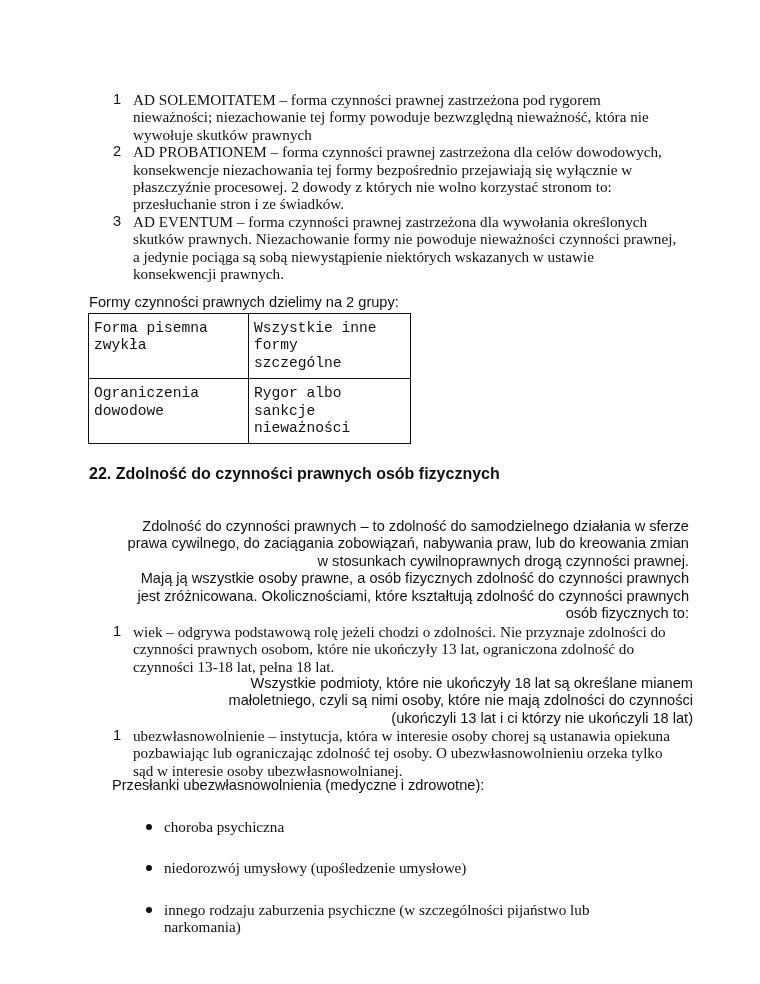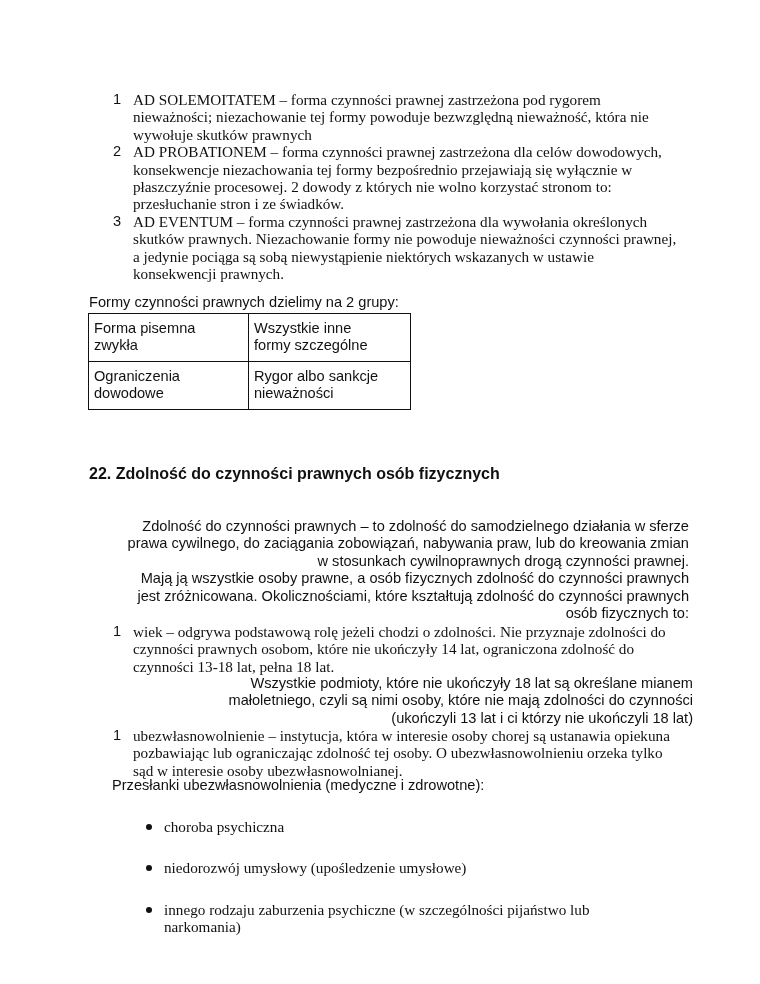--- a/index.html
+++ b/index.html
@@ -5,21 +5,21 @@
   html, body { margin: 0; padding: 0; background: #ffffff; }
   body { width: 760px; height: 984px; position: relative; overflow: hidden; color: #111; }
   .serif { font-family: "Liberation Serif", "DejaVu Serif", serif; font-size: 15.2px; line-height: 17.4px; }
   .sans { font-family: "Liberation Sans", "DejaVu Sans", sans-serif; font-size: 14.6px; line-height: 17.4px; text-align: right; }
   .abs { position: absolute; }
   .numlist { position: absolute; left: 100px; width: 580px; }
   .numitem { position: relative; padding-left: 33px; }
   .numitem .num { position: absolute; left: 13px; top: 0; font-family: "Liberation Sans", "DejaVu Sans", sans-serif; font-size: 14.6px; }
   .heading { position: absolute; left: 89px; top: 465px; font-family: "Liberation Sans", "DejaVu Sans", sans-serif; font-weight: bold; font-size: 16px; }
   table.forms { position: absolute; left: 88px; top: 313px; border-collapse: collapse; }
-  table.forms td { border: 1.6px solid #111; vertical-align: top; padding: 6px 20px 6px 5px; font-family: Liberation Sans, sans-serif; font-size: 14.6px; line-height: 17.4px; height: 35px; }
+  table.forms td { border: 1.6px solid #111; vertical-align: top; padding: 6px 20px 6px 5px; font-family: Liberation Mono, monospace; font-size: 14.6px; line-height: 17.4px; height: 35px; }
   table.forms td.c1 { width: 134px; }
   table.forms td.c2 { width: 136px; }
   .bullets { position: absolute; left: 140px; top: 794px; width: 520px; }
   .bullet { position: relative; padding-left: 24px; margin-top: 24px; }
   .bullet .dot { position: absolute; left: 6px; top: 6px; width: 6px; height: 6px; border-radius: 50%; background: #111; }
 </style>
 </head>
 <body>
 
 <div class="numlist serif" style="top:91px;">
@@ -80,21 +80,21 @@
   <div>w stosunkach cywilnoprawnych drogą czynności prawnej.</div>
   <div>Mają ją wszystkie osoby prawne, a osób fizycznych zdolność do czynności prawnych</div>
   <div>jest zróżnicowana. Okolicznościami, które kształtują zdolność do czynności prawnych</div>
   <div>osób fizycznych to:</div>
 </div>
 
 <div class="numlist serif" style="top:623px;">
   <div class="numitem">
     <span class="num">1</span>
     <div>wiek – odgrywa podstawową rolę jeżeli chodzi o zdolności. Nie przyznaje zdolności do</div>
-    <div>czynności prawnych osobom, które nie ukończyły 14 lat, ograniczona zdolność do</div>
+    <div>czynności prawnych osobom, które nie ukończyły 13 lat, ograniczona zdolność do</div>
     <div>czynności 13-18 lat, pełna 18 lat.</div>
   </div>
 </div>
 <div class="abs sans" style="left:133px; top:675px; width:560px;">
   <div>Wszystkie podmioty, które nie ukończyły 18 lat są określane mianem</div>
   <div>małoletniego, czyli są nimi osoby, które nie mają zdolności do czynności</div>
   <div>(ukończyli 13 lat i ci którzy nie ukończyli 18 lat)</div>
 </div>
 
 <div class="numlist serif" style="top:727px;">

